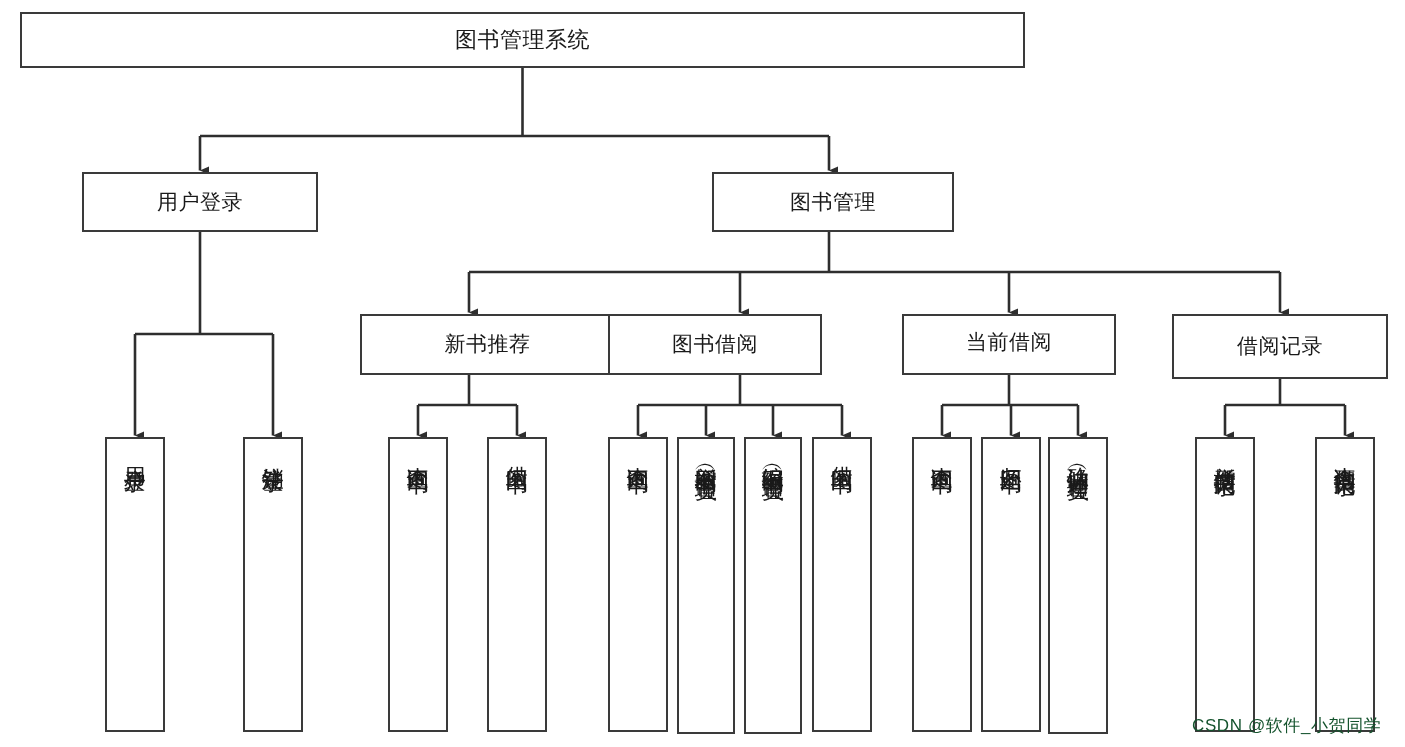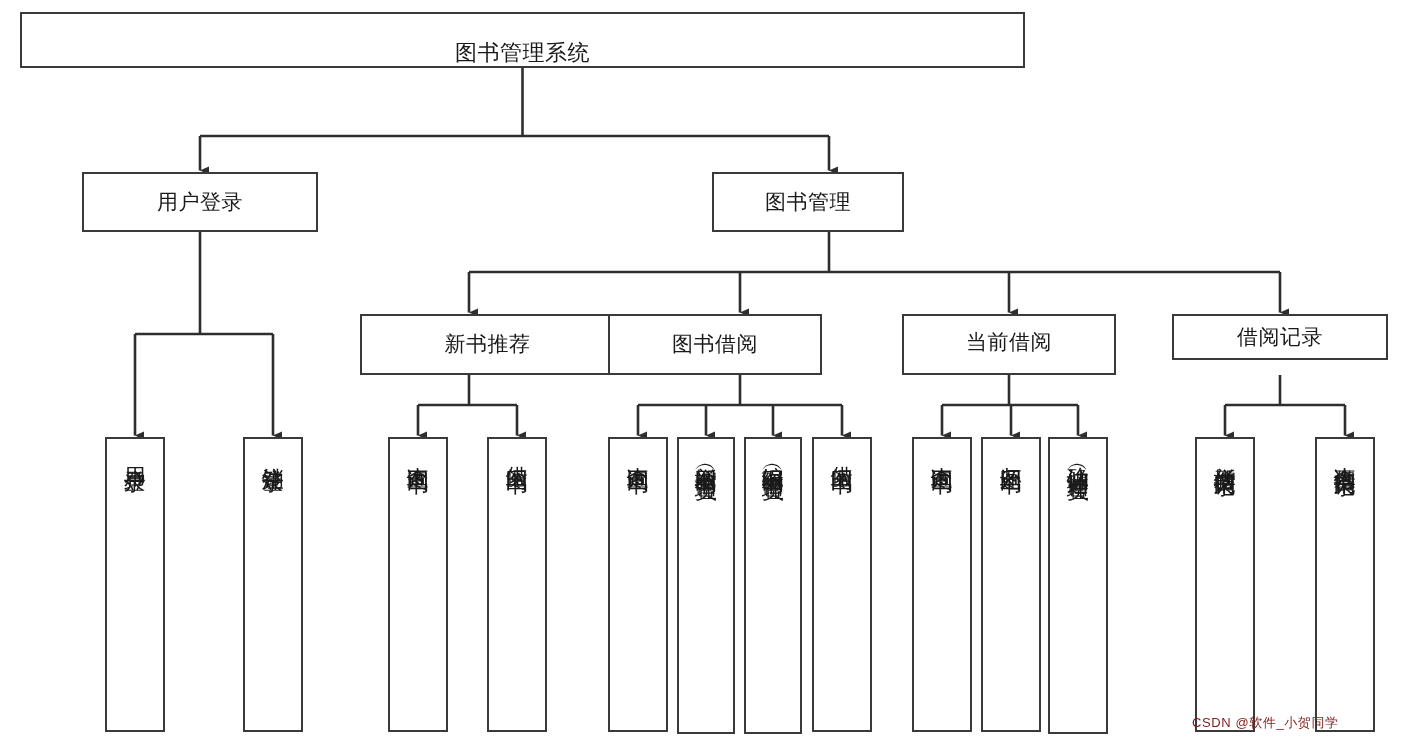--- a/index.html
+++ b/index.html
@@ -59,22 +59,22 @@
     writing-mode: vertical-rl;
     text-orientation: upright;
     font-size: 22px;
     letter-spacing: 2px;
   }
   .node.root .label {
     font-size: 22px;
   }
   .watermark {
     position: absolute;
-    color: #7f1d1d;
-    font-size: 13px;
+    color: #14532d;
+    font-size: 17px;
     letter-spacing: 0.6px;
     white-space: nowrap;
     user-select: none;
   }
 </style>
 </head>
 <body>
 
 <div id="diagram-root">
   <svg class="edges" viewBox="0 0 1405 747" xmlns="http://www.w3.org/2000/svg">
@@ -114,39 +114,39 @@
         <path d="M1011,405 L1011,435.5" marker-end="url(#arrowhead)"></path>
         <path d="M1078,405 L1078,435.5" marker-end="url(#arrowhead)"></path>
         <path d="M1280,375 L1280,405"></path>
         <path d="M1225,405 L1345,405"></path>
         <path d="M1225,405 L1225,435.5" marker-end="url(#arrowhead)"></path>
         <path d="M1345,405 L1345,435.5" marker-end="url(#arrowhead)"></path>
       </g>
   </svg>
 
   <div id="node-layer">
-      <div class="node horizontal root" style="left: 20px; top: 12px; width: 1005px; height: 56px; align-items: flex-end;">
+      <div class="node horizontal root" style="left: 20px; top: 12px; width: 1005px; height: 56px;">
         <span class="label">图书管理系统</span>
       </div>
       <div class="node horizontal" style="left: 82px; top: 172px; width: 236px; height: 60px;">
         <span class="label">用户登录</span>
       </div>
-      <div class="node horizontal" style="left: 712px; top: 172px; width: 192px; height: 60px;">
+      <div class="node horizontal" style="left: 712px; top: 172px; width: 242px; height: 60px;">
         <span class="label">图书管理</span>
       </div>
       <div class="node horizontal" style="left: 360px; top: 314px; width: 255px; height: 61px;">
         <span class="label">新书推荐</span>
       </div>
       <div class="node horizontal" style="left: 608px; top: 314px; width: 214px; height: 61px;">
         <span class="label">图书借阅</span>
       </div>
       <div class="node horizontal" style="left: 902px; top: 314px; width: 214px; height: 61px; font-family: Liberation Mono, monospace;">
         <span class="label">当前借阅</span>
       </div>
-      <div class="node horizontal" style="left: 1172px; top: 314px; width: 216px; height: 46px;">
+      <div class="node horizontal" style="left: 1172px; top: 314px; width: 216px; height: 65px;">
         <span class="label">借阅记录</span>
       </div>
       <div class="node vertical" style="left: 105px; top: 437px; width: 60px; height: 295px;">
         <span class="label">用户登录</span>
       </div>
       <div class="node vertical" style="left: 243px; top: 437px; width: 60px; height: 295px;">
         <span class="label">注销登录</span>
       </div>
       <div class="node vertical" style="left: 388px; top: 437px; width: 60px; height: 295px;">
         <span class="label">查询图书</span>

